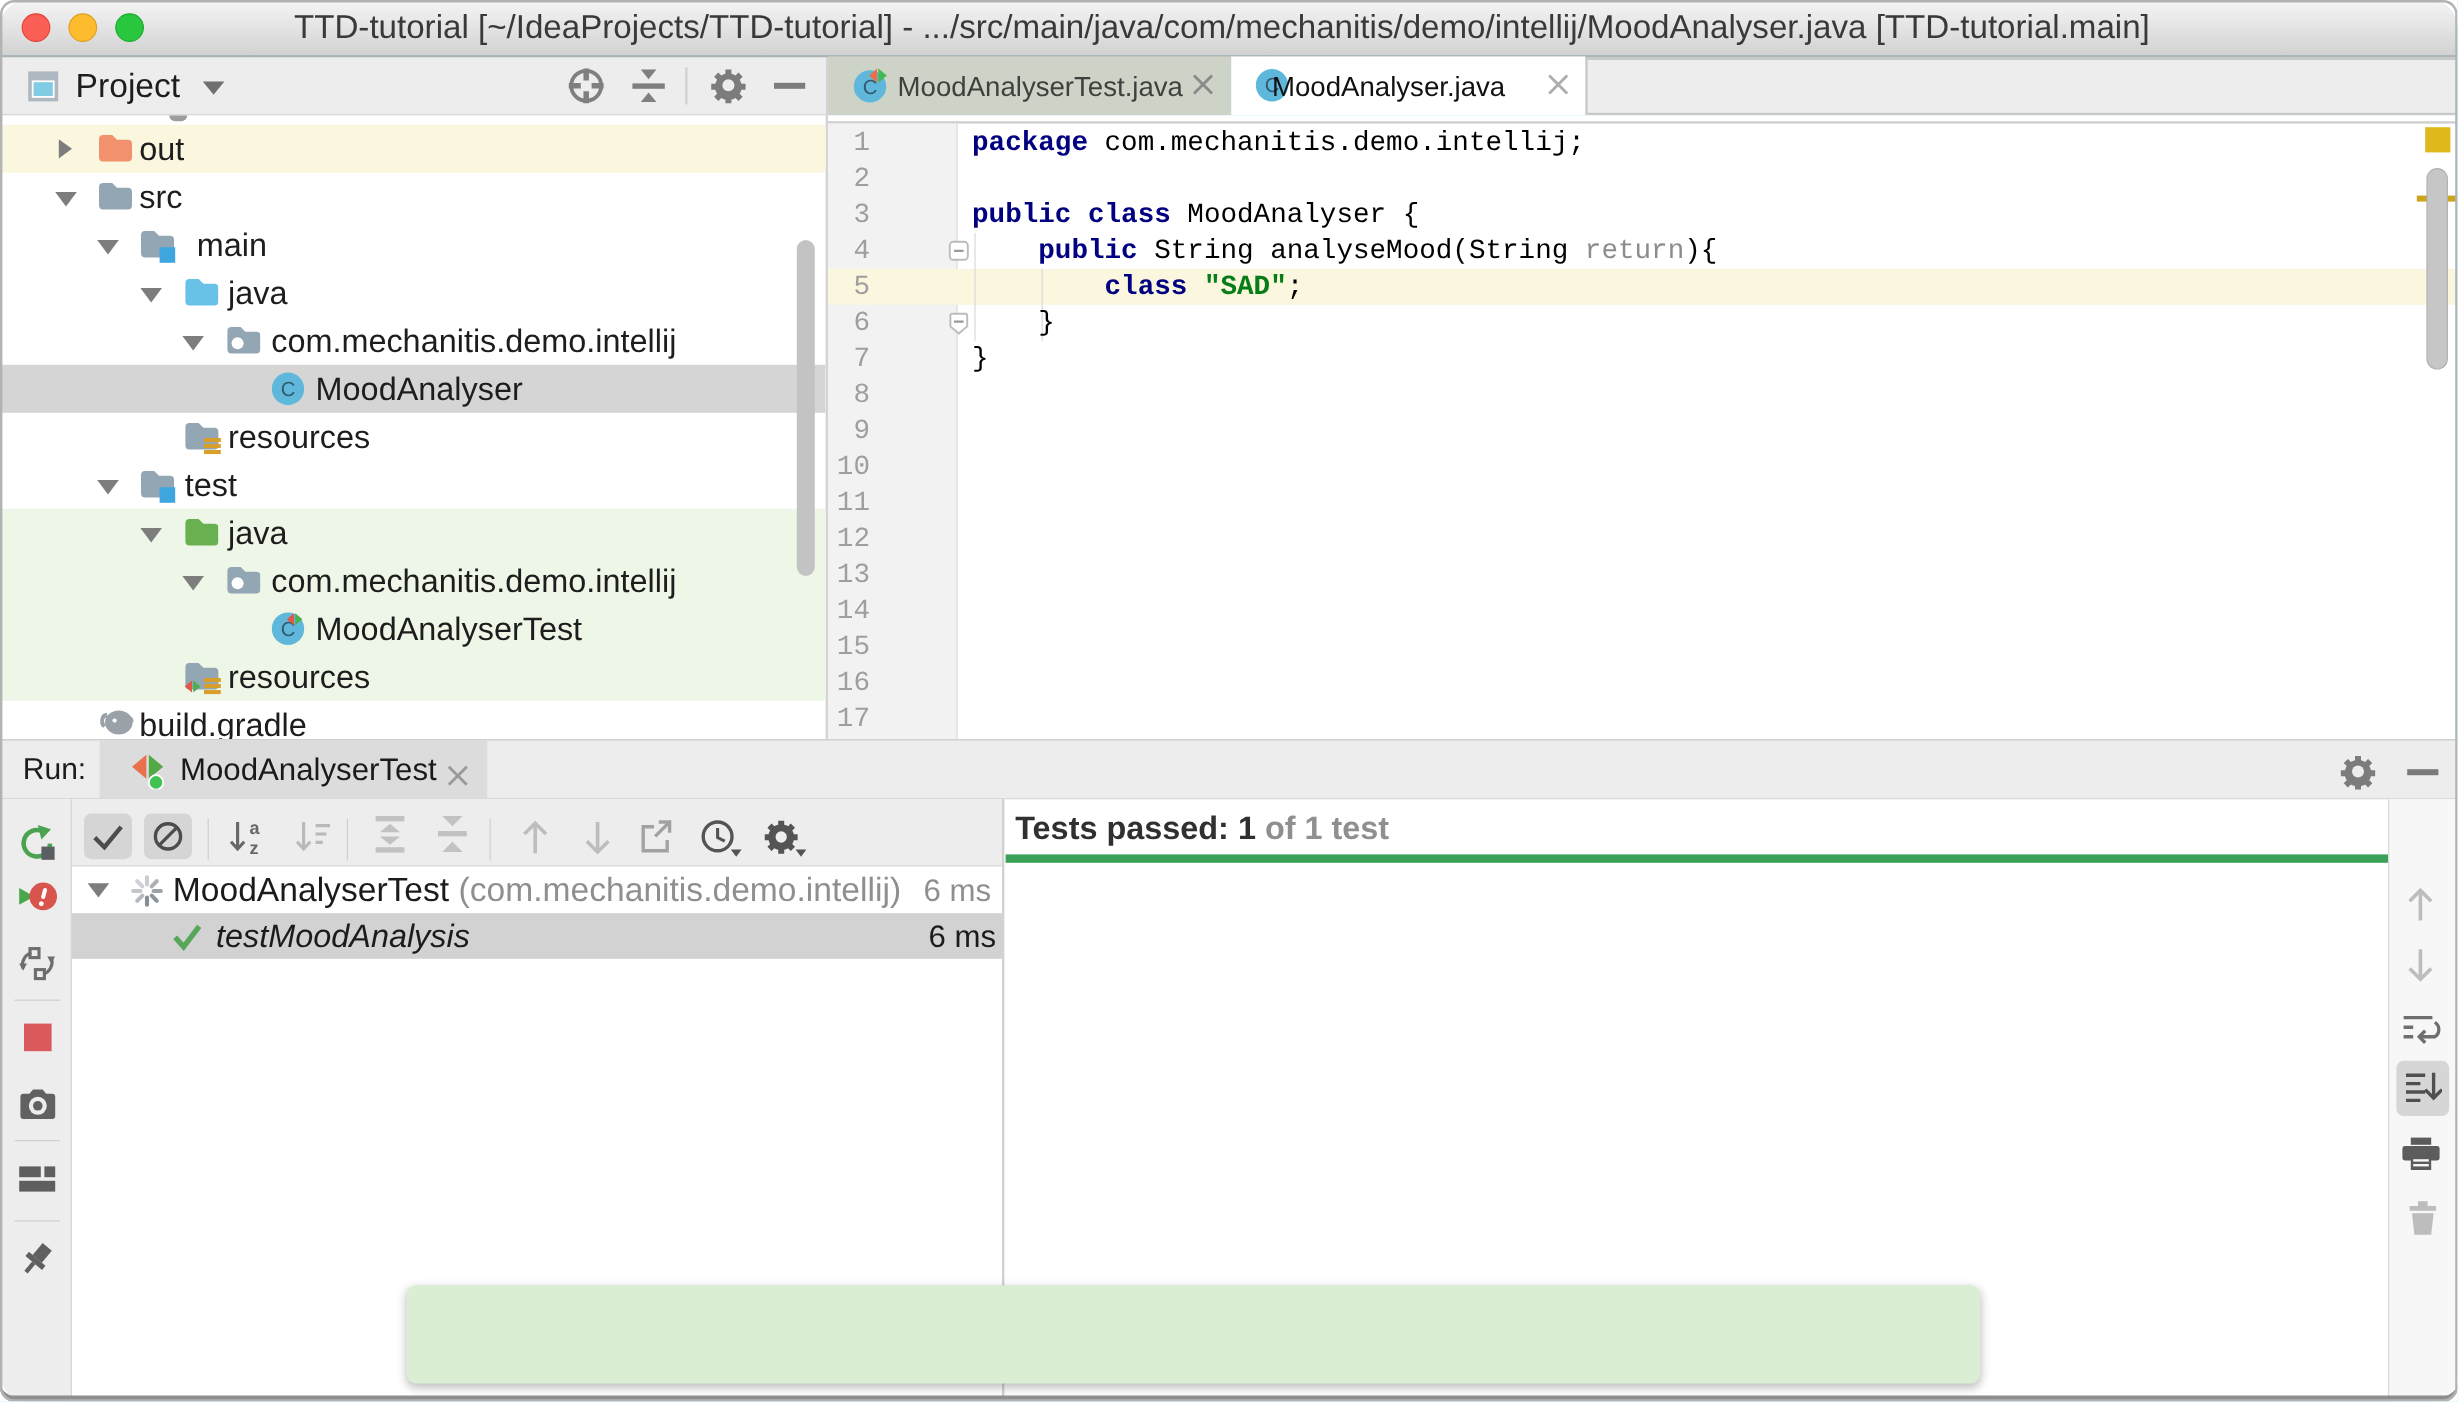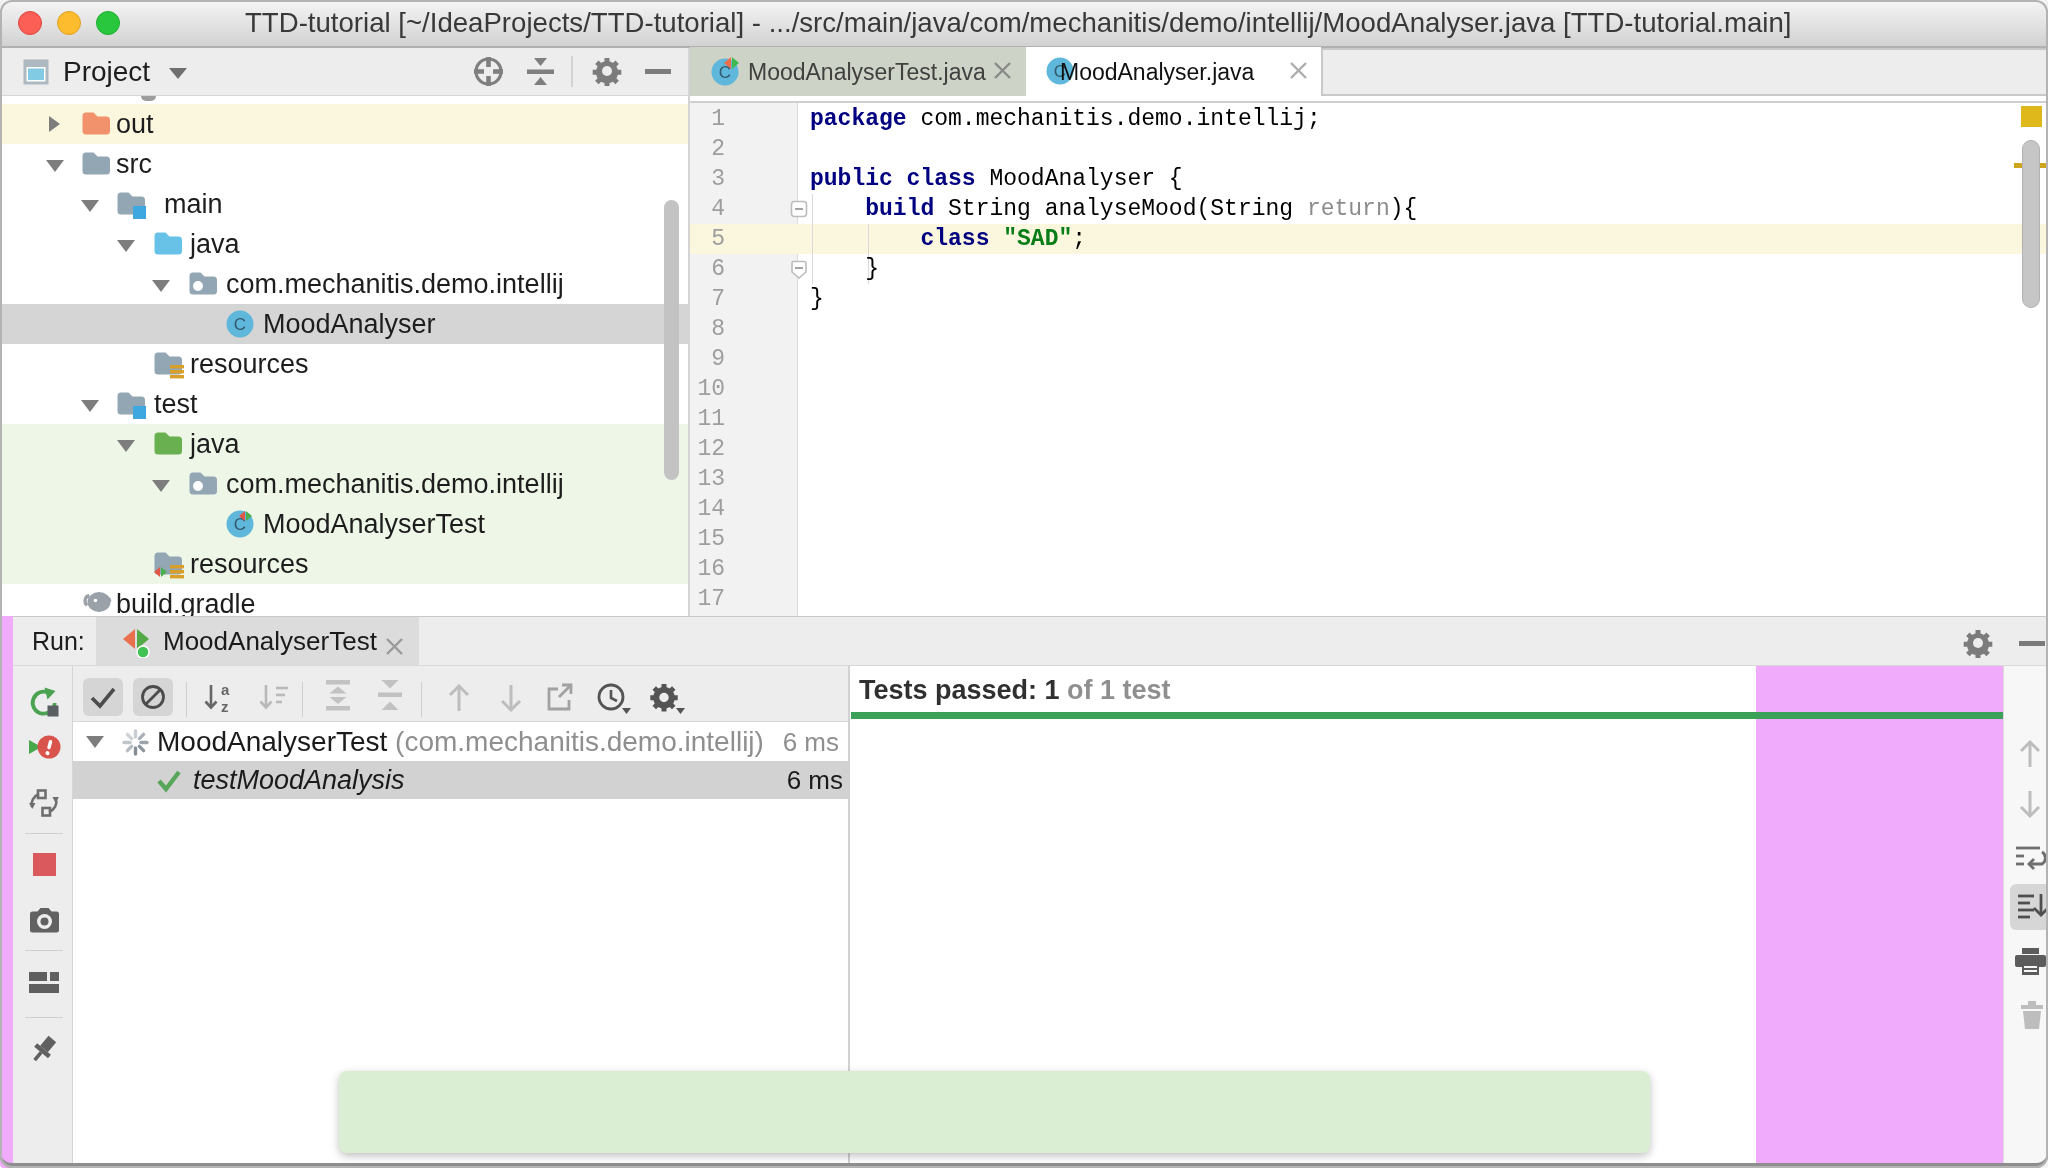--- a/index.html
+++ b/index.html
@@ -2,21 +2,21 @@
 <html><head>
 <meta charset="utf-8">
 <style>
 html,body{margin:0;padding:0;background:#fff;}
 body{width:2048px;height:1168px;position:relative;overflow:hidden;
   font-family:"Liberation Sans",sans-serif;}
 .a{position:absolute;}
 .f{font-family:"Liberation Sans",sans-serif;}
 .m{font-family:"Liberation Mono",monospace;}
 #win{position:absolute;left:0;top:0;width:2048px;height:1168px;
-  border-radius:4px;overflow:hidden;background:#f0abfc;}
+  border-radius:24px;overflow:hidden;background:#7dd3fc;}
 #frame{position:absolute;left:0;top:0;width:2048px;height:1168px;
   border-radius:12px;box-shadow:inset 0 0 0 2px #b3b3b3, inset 0 -5px 0 #8e8e8e;
   pointer-events:none;z-index:90;}
 </style>
 </head>
 <body>
 <div id="win">
 
 <div class="a" style="left:0;top:0;width:2048px;height:46px;
   background:linear-gradient(#f5f5f5,#d2d2d2);border-bottom:2px solid #b1b1b1;"></div>
@@ -233,40 +233,40 @@
 13
 14
 15
 16
 17</div>
  <div class="a" style="left:178px;top:128px;width:1px;height:60px;background:#d9d9d9;"></div>
  <div class="a" style="left:122px;top:98px;width:1px;height:90px;background:#d9d9d9;"></div>
  <div class="a m" style="left:120px;top:8px;font-size:23px;line-height:30px;color:#000;white-space:pre;"><span style="color:#000080;font-weight:bold;">package</span> com.mechanitis.demo.intellij;
 
 <span style="color:#000080;font-weight:bold;">public class</span> MoodAnalyser {
-    <span style="color:#000080;font-weight:bold;">build</span> String analyseMood(String <span style="color:#8c8c8c;">return</span>){
+    <span style="color:#000080;font-weight:bold;">public</span> String analyseMood(String <span style="color:#8c8c8c;">return</span>){
         <span style="color:#000080;font-weight:bold;">class</span> <span style="color:#067d17;font-weight:bold;">"SAD"</span>;
     }
 }</div>
 
  <svg class="a" style="left:100px;top:104px;" width="18" height="18">
         <rect x="1.5" y="1.5" width="15" height="15" rx="3" fill="#fff" stroke="#bcbcbc" stroke-width="1.6"></rect>
         <line x1="5" y1="9" x2="13" y2="9" stroke="#9a9a9a" stroke-width="1.8"></line>
       </svg>
  <svg class="a" style="left:100px;top:164px;" width="18" height="20">
         <path d="M2 3 q0-1.5 1.5-1.5 h11 q1.5 0 1.5 1.5 v9 l-7 6 -7-6z" fill="#fff" stroke="#bcbcbc" stroke-width="1.6"></path>
         <line x1="5" y1="8" x2="13" y2="8" stroke="#9a9a9a" stroke-width="1.8"></line>
       </svg>
 
  <div class="a" style="left:1331px;top:10px;width:21px;height:21px;background:#dfb81c;"></div>
  <div class="a" style="left:1324px;top:67px;width:34px;height:5px;background:#cda41e;"></div>
  <div class="a" style="left:1332px;top:44px;width:18px;height:168px;background:#c6c6c6;border:1px solid #b2b2b2;box-sizing:border-box;border-radius:9px;"></div>
 </div>
 
-<div class="a" id="runpanel" style="left:13px;top:616px;width:1743px;height:552px;background:#fff;">
+<div class="a" id="runpanel" style="left:0;top:616px;width:2048px;height:552px;background:#fff;">
 
  <div class="a" style="left:0;top:0;width:2048px;height:50px;background:#ededed;border-top:1px solid #c9c9c9;border-bottom:1px solid #d9d9d9;box-sizing:border-box;"></div>
  <div class="a f" style="left:19px;top:1px;height:48px;line-height:48px;font-size:25px;color:#1c1c1c;">Run:</div>
  <div class="a" style="left:83px;top:1px;width:323px;height:48px;background:#dcdcdc;"></div>
  <svg class="a" style="left:108px;top:10px;" width="36" height="32">
         <path d="M14 3 l-12 10 12 10z" fill="#e9704d"></path>
         <path d="M16 3 l12 10 -12 10z" fill="#52a946"></path>
         <circle cx="22" cy="26" r="6" fill="#40c353" stroke="#fff" stroke-width="1.5"></circle>
       </svg>
  <div class="a f" style="left:150px;top:1px;height:48px;line-height:48px;font-size:26px;color:#1a1a1a;">MoodAnalyserTest</div>

